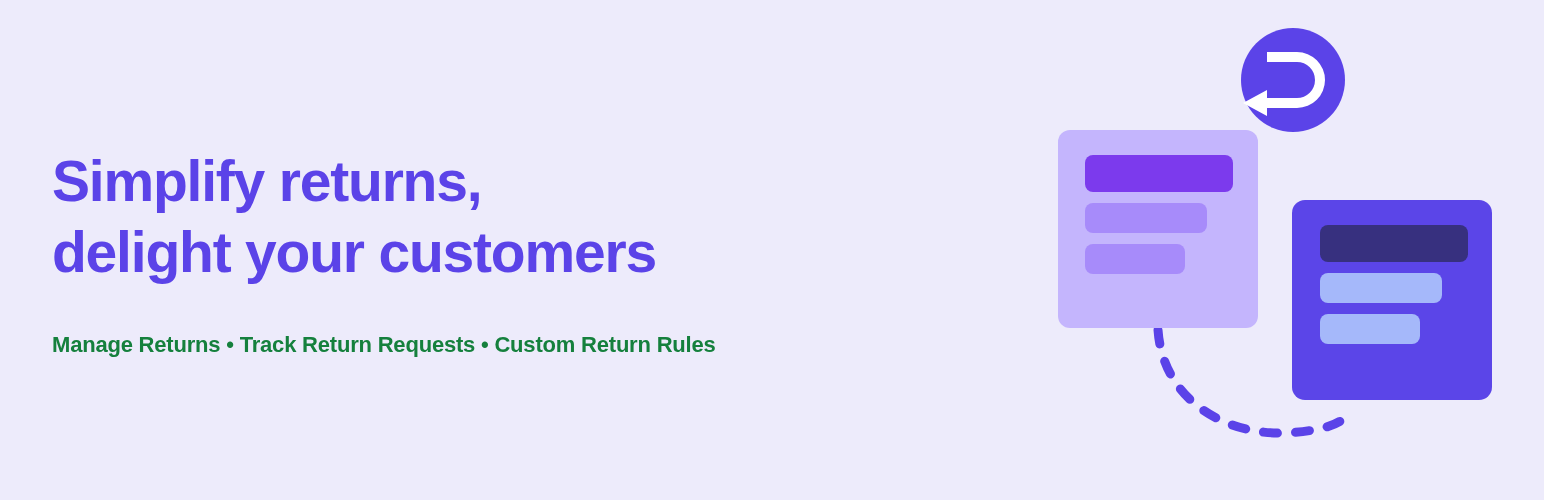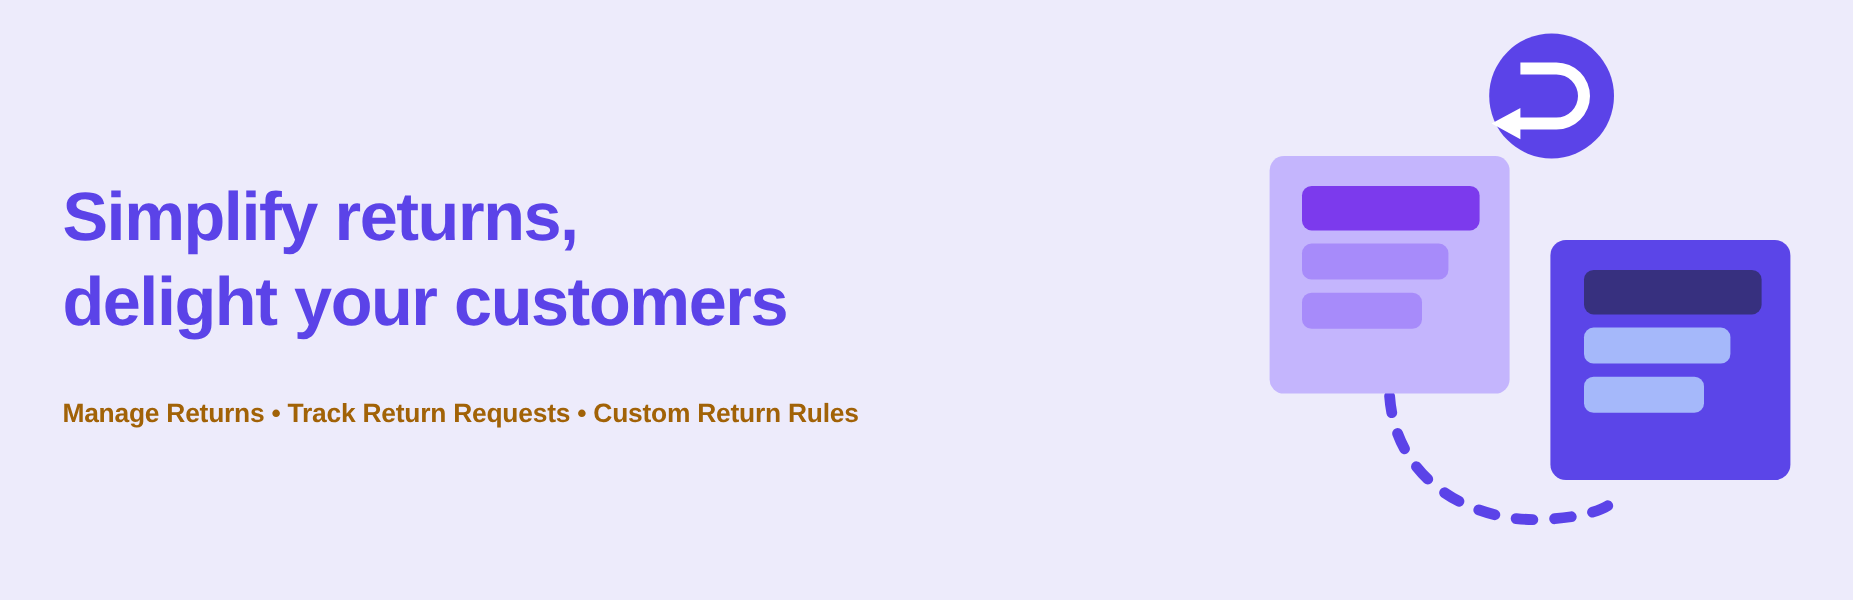--- a/index.html
+++ b/index.html
@@ -38,21 +38,21 @@
     color: #5b43e8;
     white-space: pre-line;
   }
   .subline {
     margin: 0;
     padding-top: 44px;
     font-size: 22px;
     line-height: 26px;
     font-weight: 700;
     letter-spacing: -0.2px;
-    color: #a16207;
+    color: #15803d;
     white-space: nowrap;
   }
 
   
   .art {
     position: absolute;
     left: 1035px;
     top: 0;
     width: 509px;
     height: 500px;

